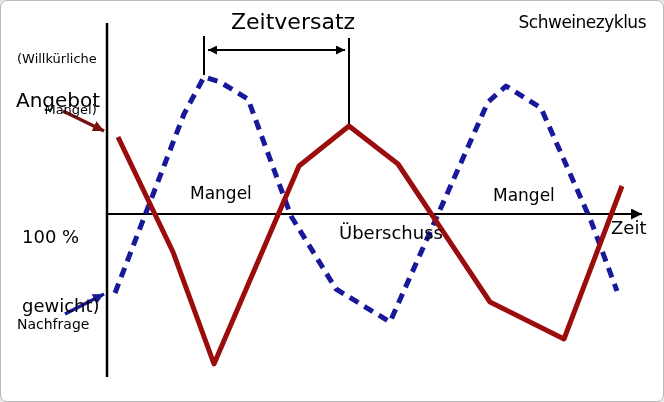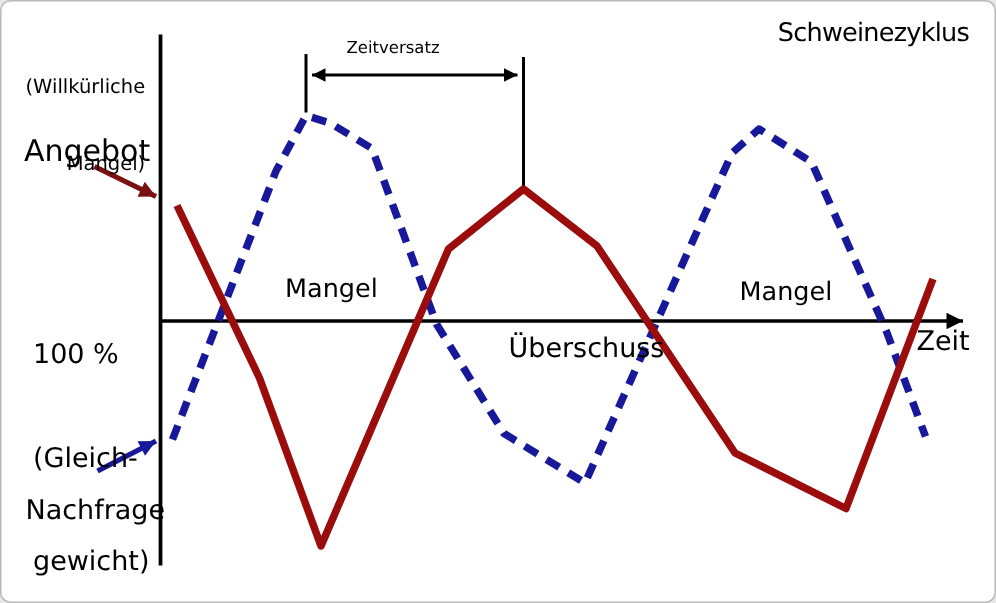--- a/index.html
+++ b/index.html
@@ -14,22 +14,22 @@
     color:#000;
     box-sizing:border-box;
   }
   svg.canvas{position:absolute;left:0;top:0;}
   .lbl{position:absolute;white-space:pre;line-height:1.2;}
   .title{right:17px;top:11px;font-size:17px;letter-spacing:-0.5px;}
   .y-note{left:16px;top:15px;font-size:13px;line-height:17px;text-align:right;}
   .y-note .l2{padding-left:5px;}
   .angebot-label{left:15px;top:87px;font-size:20px;}
   .equilibrium{left:21px;top:178px;font-size:18px;line-height:23px;}
-  .nachfrage-label{left:16px;top:329px;font-size:18px;text-align:right;}
-  .zeitversatz-label{left:230px;top:24px;font-size:11px;}
+  .nachfrage-label{left:16px;top:315px;font-size:14px;text-align:right;}
+  .zeitversatz-label{left:230px;top:8px;font-size:22px;}
   .mangel-left{left:189px;top:182px;font-size:17px;}
   .mangel-right{left:492px;top:184px;font-size:17px;}
   .ueberschuss{left:322px;top:221px;font-size:18px;margin-left:16px;}
   .zeit-label{left:610px;top:216px;font-size:18px;}
 </style>
 </head>
 <body>
 
 <div class="figure">
 
@@ -68,21 +68,20 @@
 
   <div class="lbl y-note">
     <div>(Willkürliche</div>
     <div class="l2">Mangel)</div>
   </div>
 
   <div class="lbl angebot-label">Angebot</div>
 
   <div class="lbl equilibrium">
     <div>100 %</div>
-    <div>(Gleich-</div>
     <div>gewicht)</div>
   </div>
 
   <div class="lbl nachfrage-label">Nachfrage</div>
 
   <div class="lbl zeitversatz-label">Zeitversatz</div>
   <div class="lbl mangel-left">Mangel</div>
   <div class="lbl mangel-right">Mangel</div>
   <div class="lbl ueberschuss">Überschuss</div>
   <div class="lbl zeit-label">Zeit</div>

